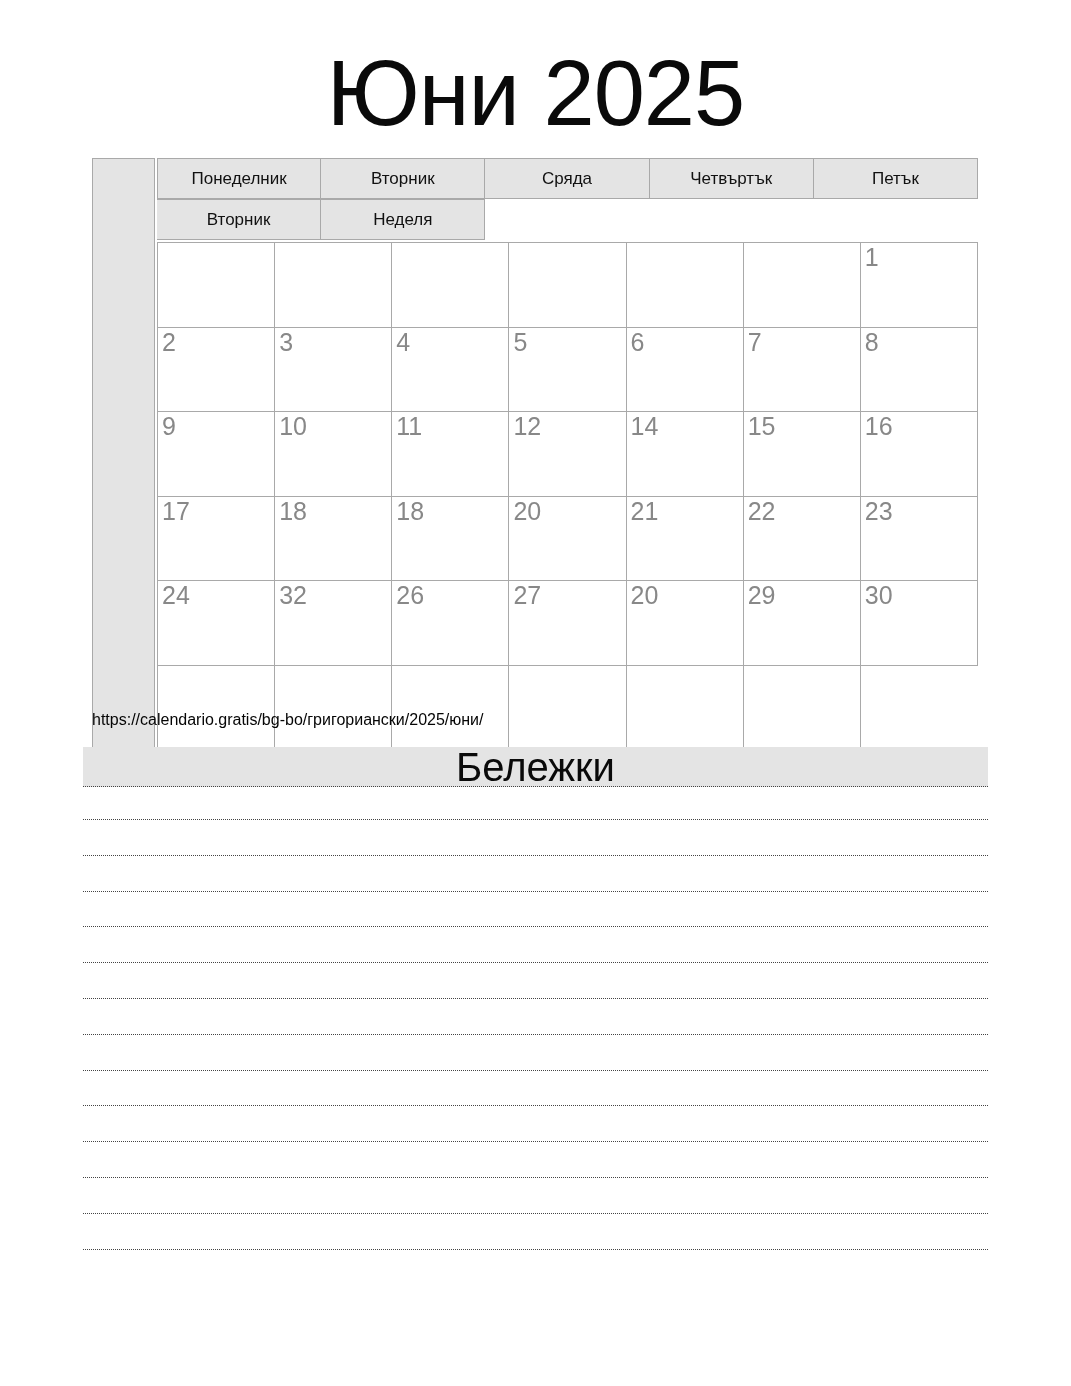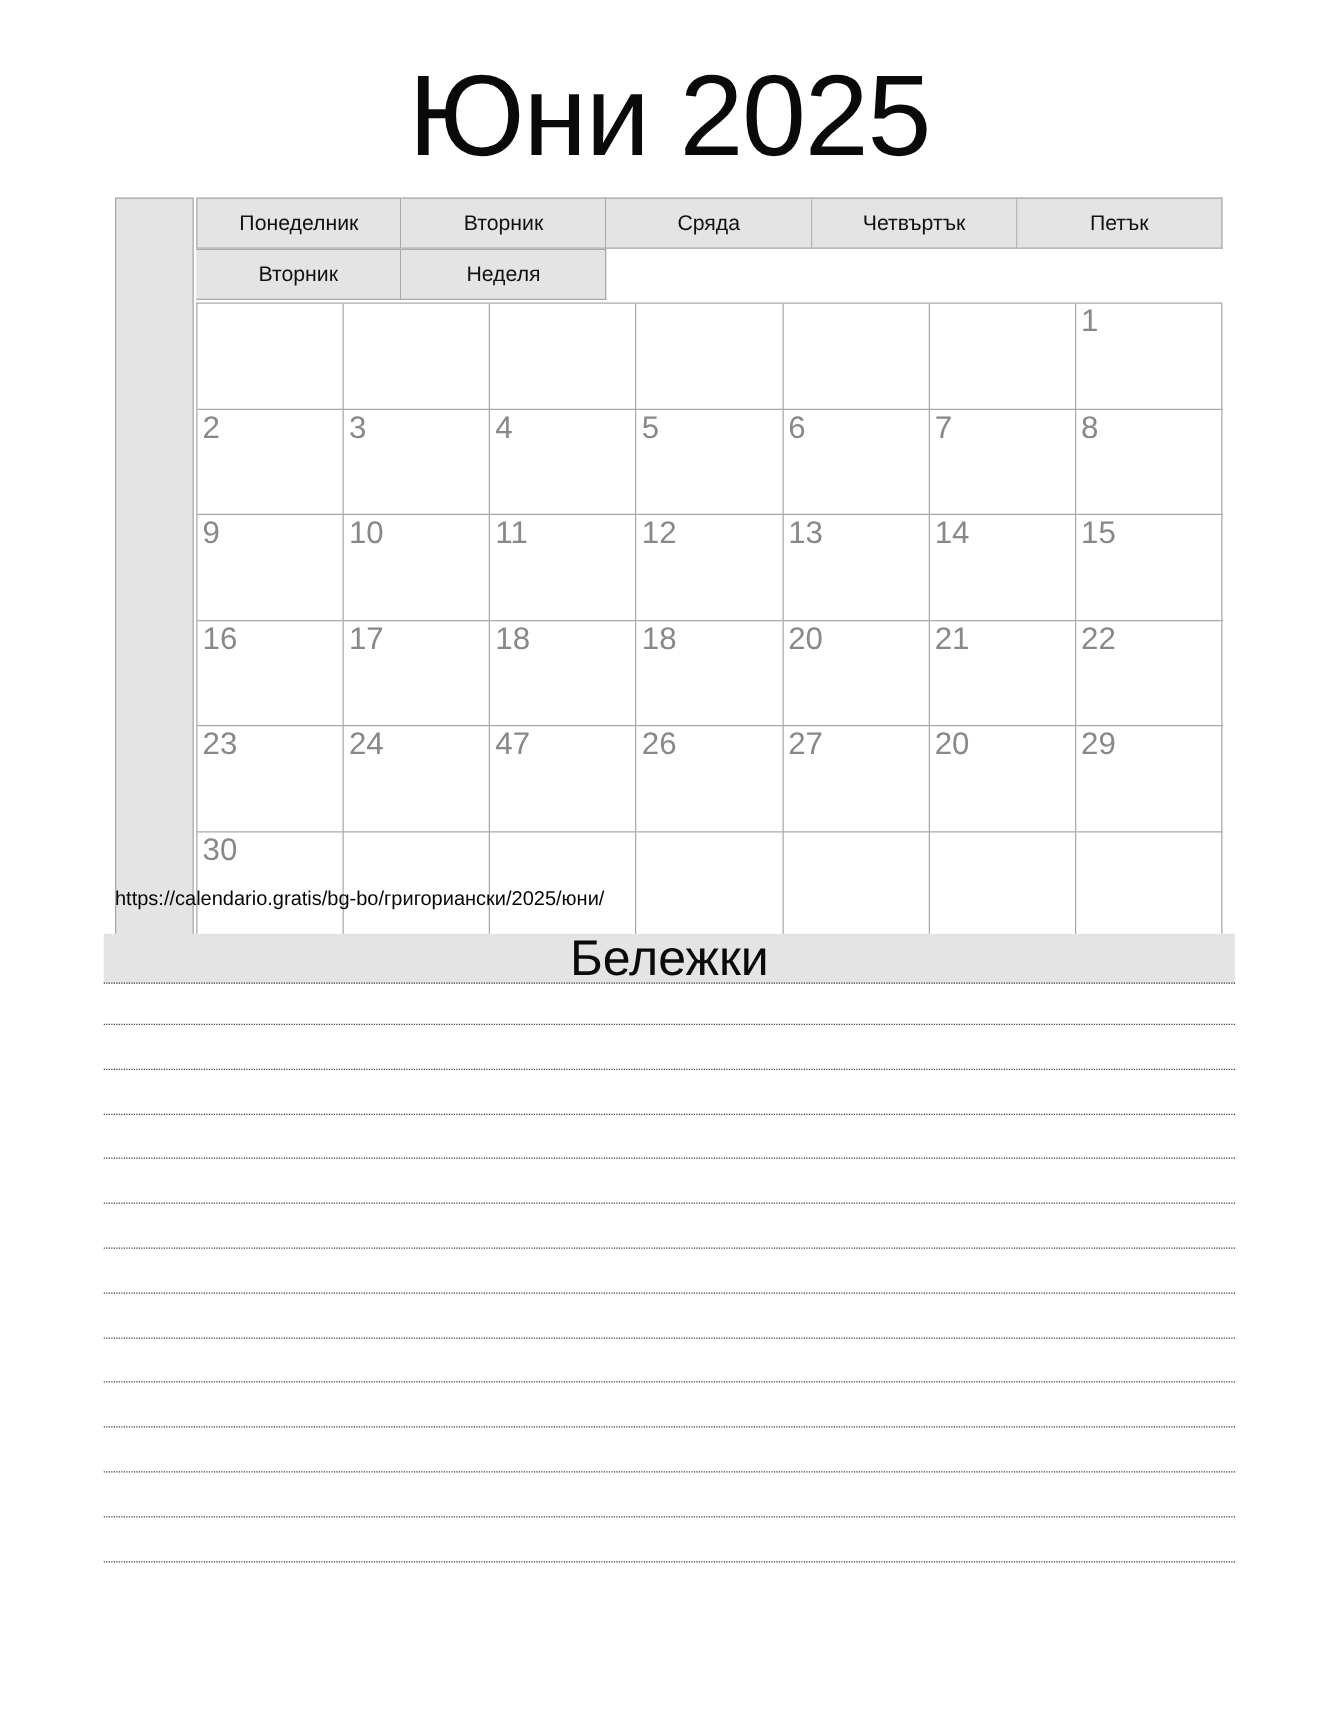--- a/index.html
+++ b/index.html
@@ -143,35 +143,34 @@
       <div class="cal-cell">4</div>
       <div class="cal-cell">5</div>
       <div class="cal-cell">6</div>
       <div class="cal-cell">7</div>
       <div class="cal-cell">8</div>
 
       <div class="cal-cell">9</div>
       <div class="cal-cell">10</div>
       <div class="cal-cell">11</div>
       <div class="cal-cell">12</div>
-      <div class="cal-cell">13</div>
       <div class="cal-cell">14</div>
       <div class="cal-cell">15</div>
 
       <div class="cal-cell">16</div>
       <div class="cal-cell">17</div>
       <div class="cal-cell">18</div>
       <div class="cal-cell">18</div>
       <div class="cal-cell">20</div>
       <div class="cal-cell">21</div>
       <div class="cal-cell">22</div>
 
       <div class="cal-cell">23</div>
       <div class="cal-cell">24</div>
-      <div class="cal-cell">47</div>
+      <div class="cal-cell">32</div>
       <div class="cal-cell">26</div>
       <div class="cal-cell">27</div>
       <div class="cal-cell">20</div>
       <div class="cal-cell">29</div>
 
       <div class="cal-cell">30</div>
       <div class="cal-cell"></div>
       <div class="cal-cell"></div>
       <div class="cal-cell"></div>
       <div class="cal-cell"></div>

